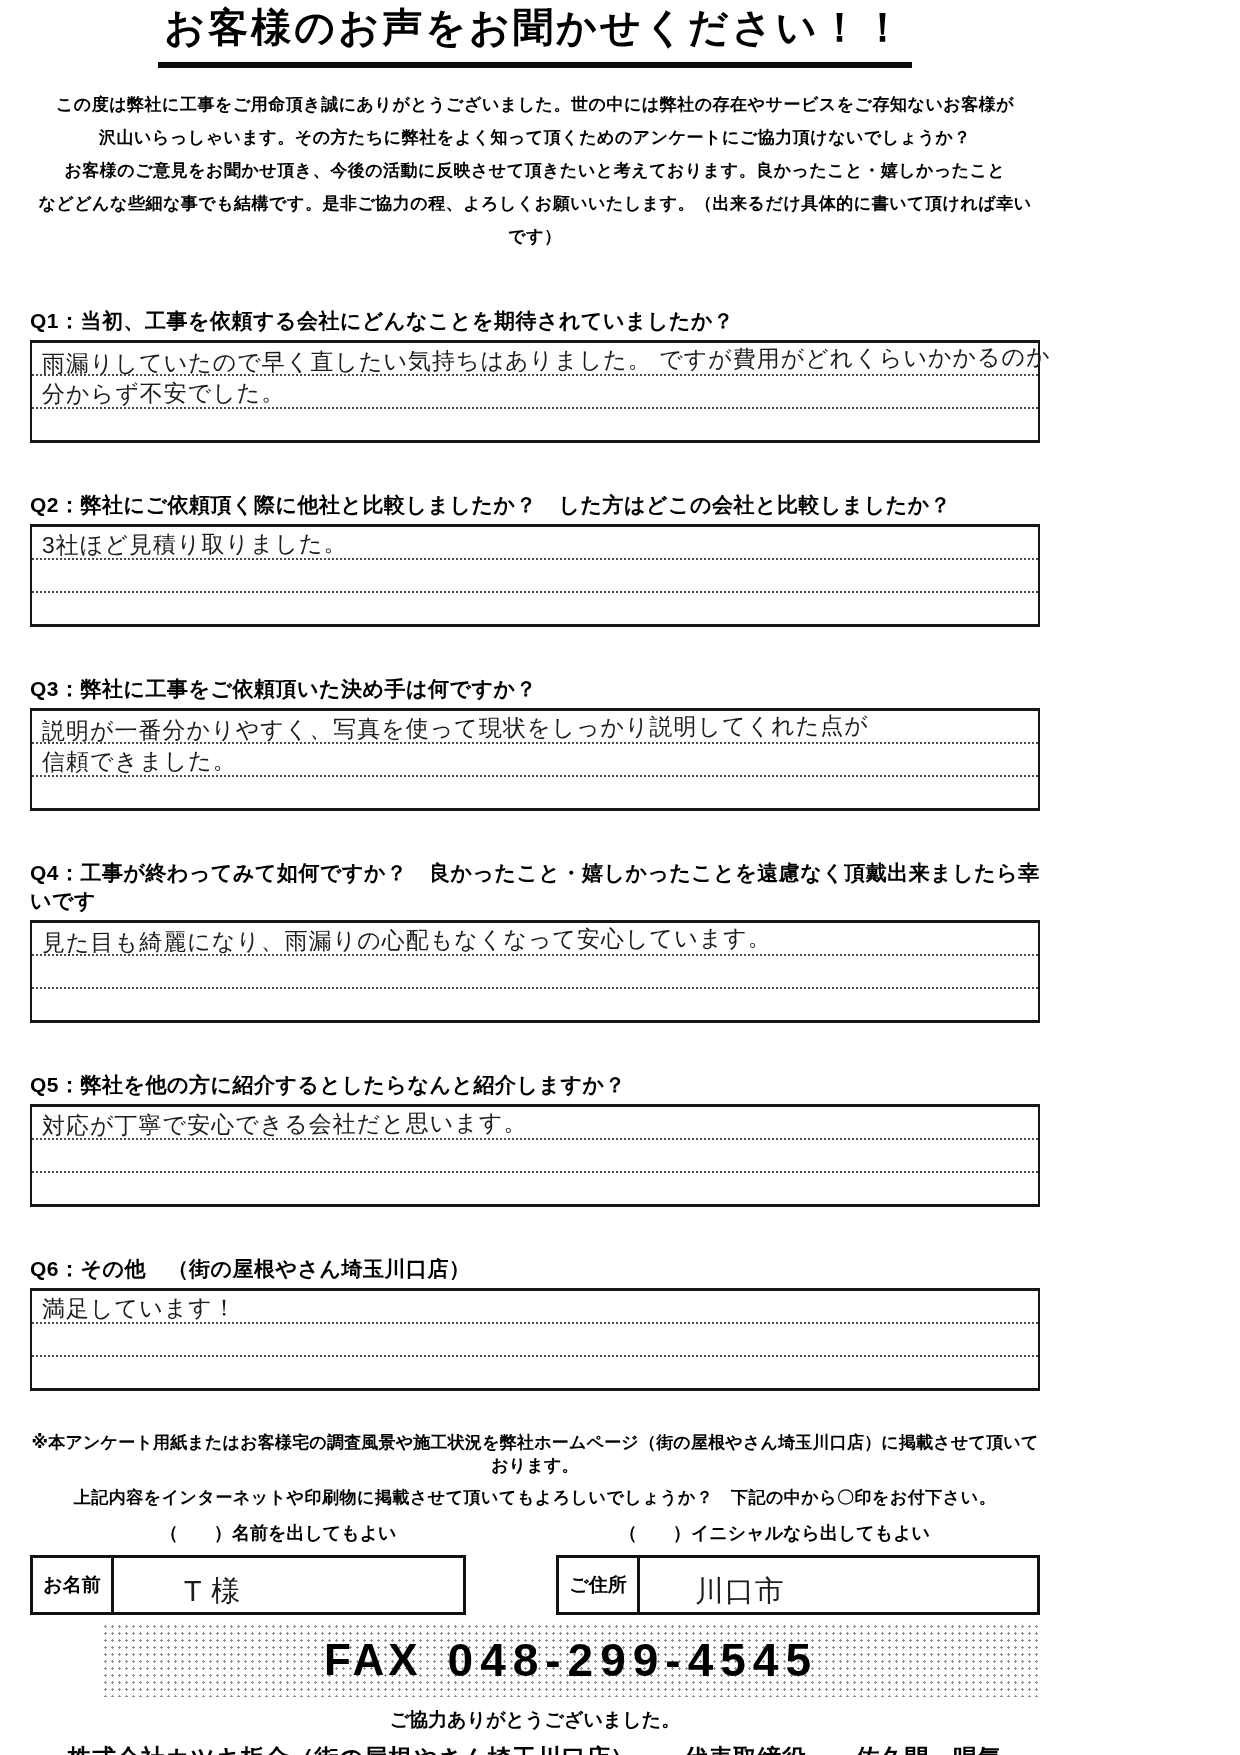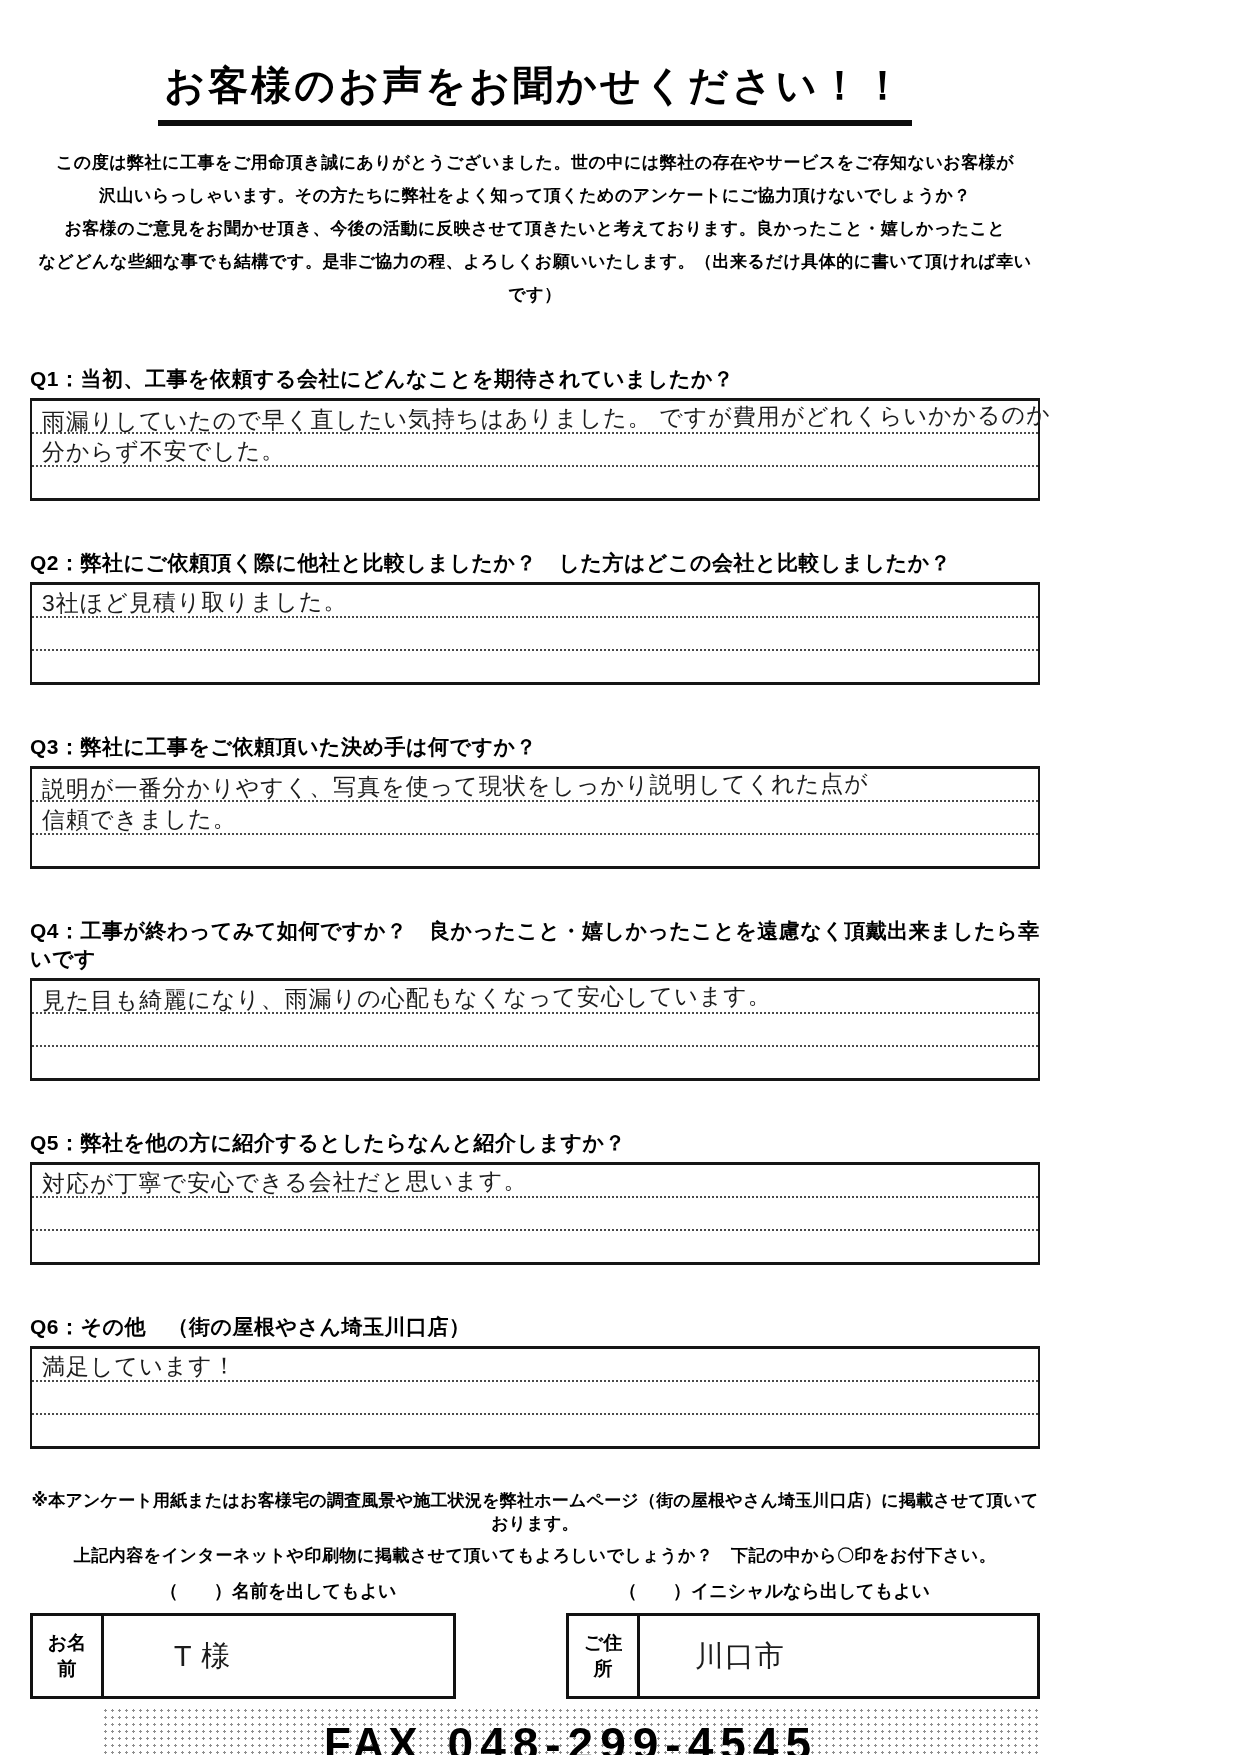--- a/index.html
+++ b/index.html
@@ -1,21 +1,21 @@
 <!DOCTYPE html>
 <html lang="ja"><head>
 <meta charset="utf-8">
 <style>
   html,body{margin:0;padding:0;}
   body{
     width:1240px;height:1755px;background:#ffffff;color:#000;
     font-family:"Liberation Sans","DejaVu Sans",sans-serif;
     overflow:hidden;
   }
-  .page{box-sizing:border-box;width:1240px;height:1755px;padding-top:58px;}
+  .page{box-sizing:border-box;width:1240px;height:1755px;}
   .content{width:1010px;margin-left:30px;}
 
   
   .title-wrap{text-align:center;}
   .title-wrap h1{
     display:inline-block;margin:0;font-size:40px;font-weight:900;
     letter-spacing:3px;border-bottom:6px solid #0d0d0d;padding:0 6px 7px 6px;
   }
 
   
@@ -41,25 +41,25 @@
   .consent{margin-top:40px;text-align:center;font-weight:900;}
   .consent-line1{font-size:17px;letter-spacing:0.2px;}
   .consent-line2{font-size:17px;margin-top:9px;letter-spacing:0.5px;}
   .consent-options{display:flex;justify-content:space-between;padding:0 110px 0 130px;margin-top:12px;font-size:18px;}
 
   
   .fields-row{display:flex;justify-content:space-between;margin-top:10px;}
   .field{display:flex;}
   .field-label{
     box-sizing:border-box;border:3px solid #111;font-weight:900;font-size:19px;
-    padding:14px 10px;width:74px;text-align:center;background:#fff;
+    padding:14px 10px;width:84px;text-align:center;background:#fff;
   }
   .field-input{
     box-sizing:border-box;border:3px solid #111;border-left:none;background:#fff;
-    display:flex;align-items:center;
+    display:flex;align-items:flex-end;
   }
   .field-input .hw{font-size:29px;padding-left:70px;}
   .field.name .field-input{width:352px;}
   .field.address .field-input{width:400px;}
   .field.address .field-input .hw{padding-left:55px;}
 
   
   .fax-band{
     margin:8px 0 0 72px;width:938px;height:74px;
     background-color:#fff;

